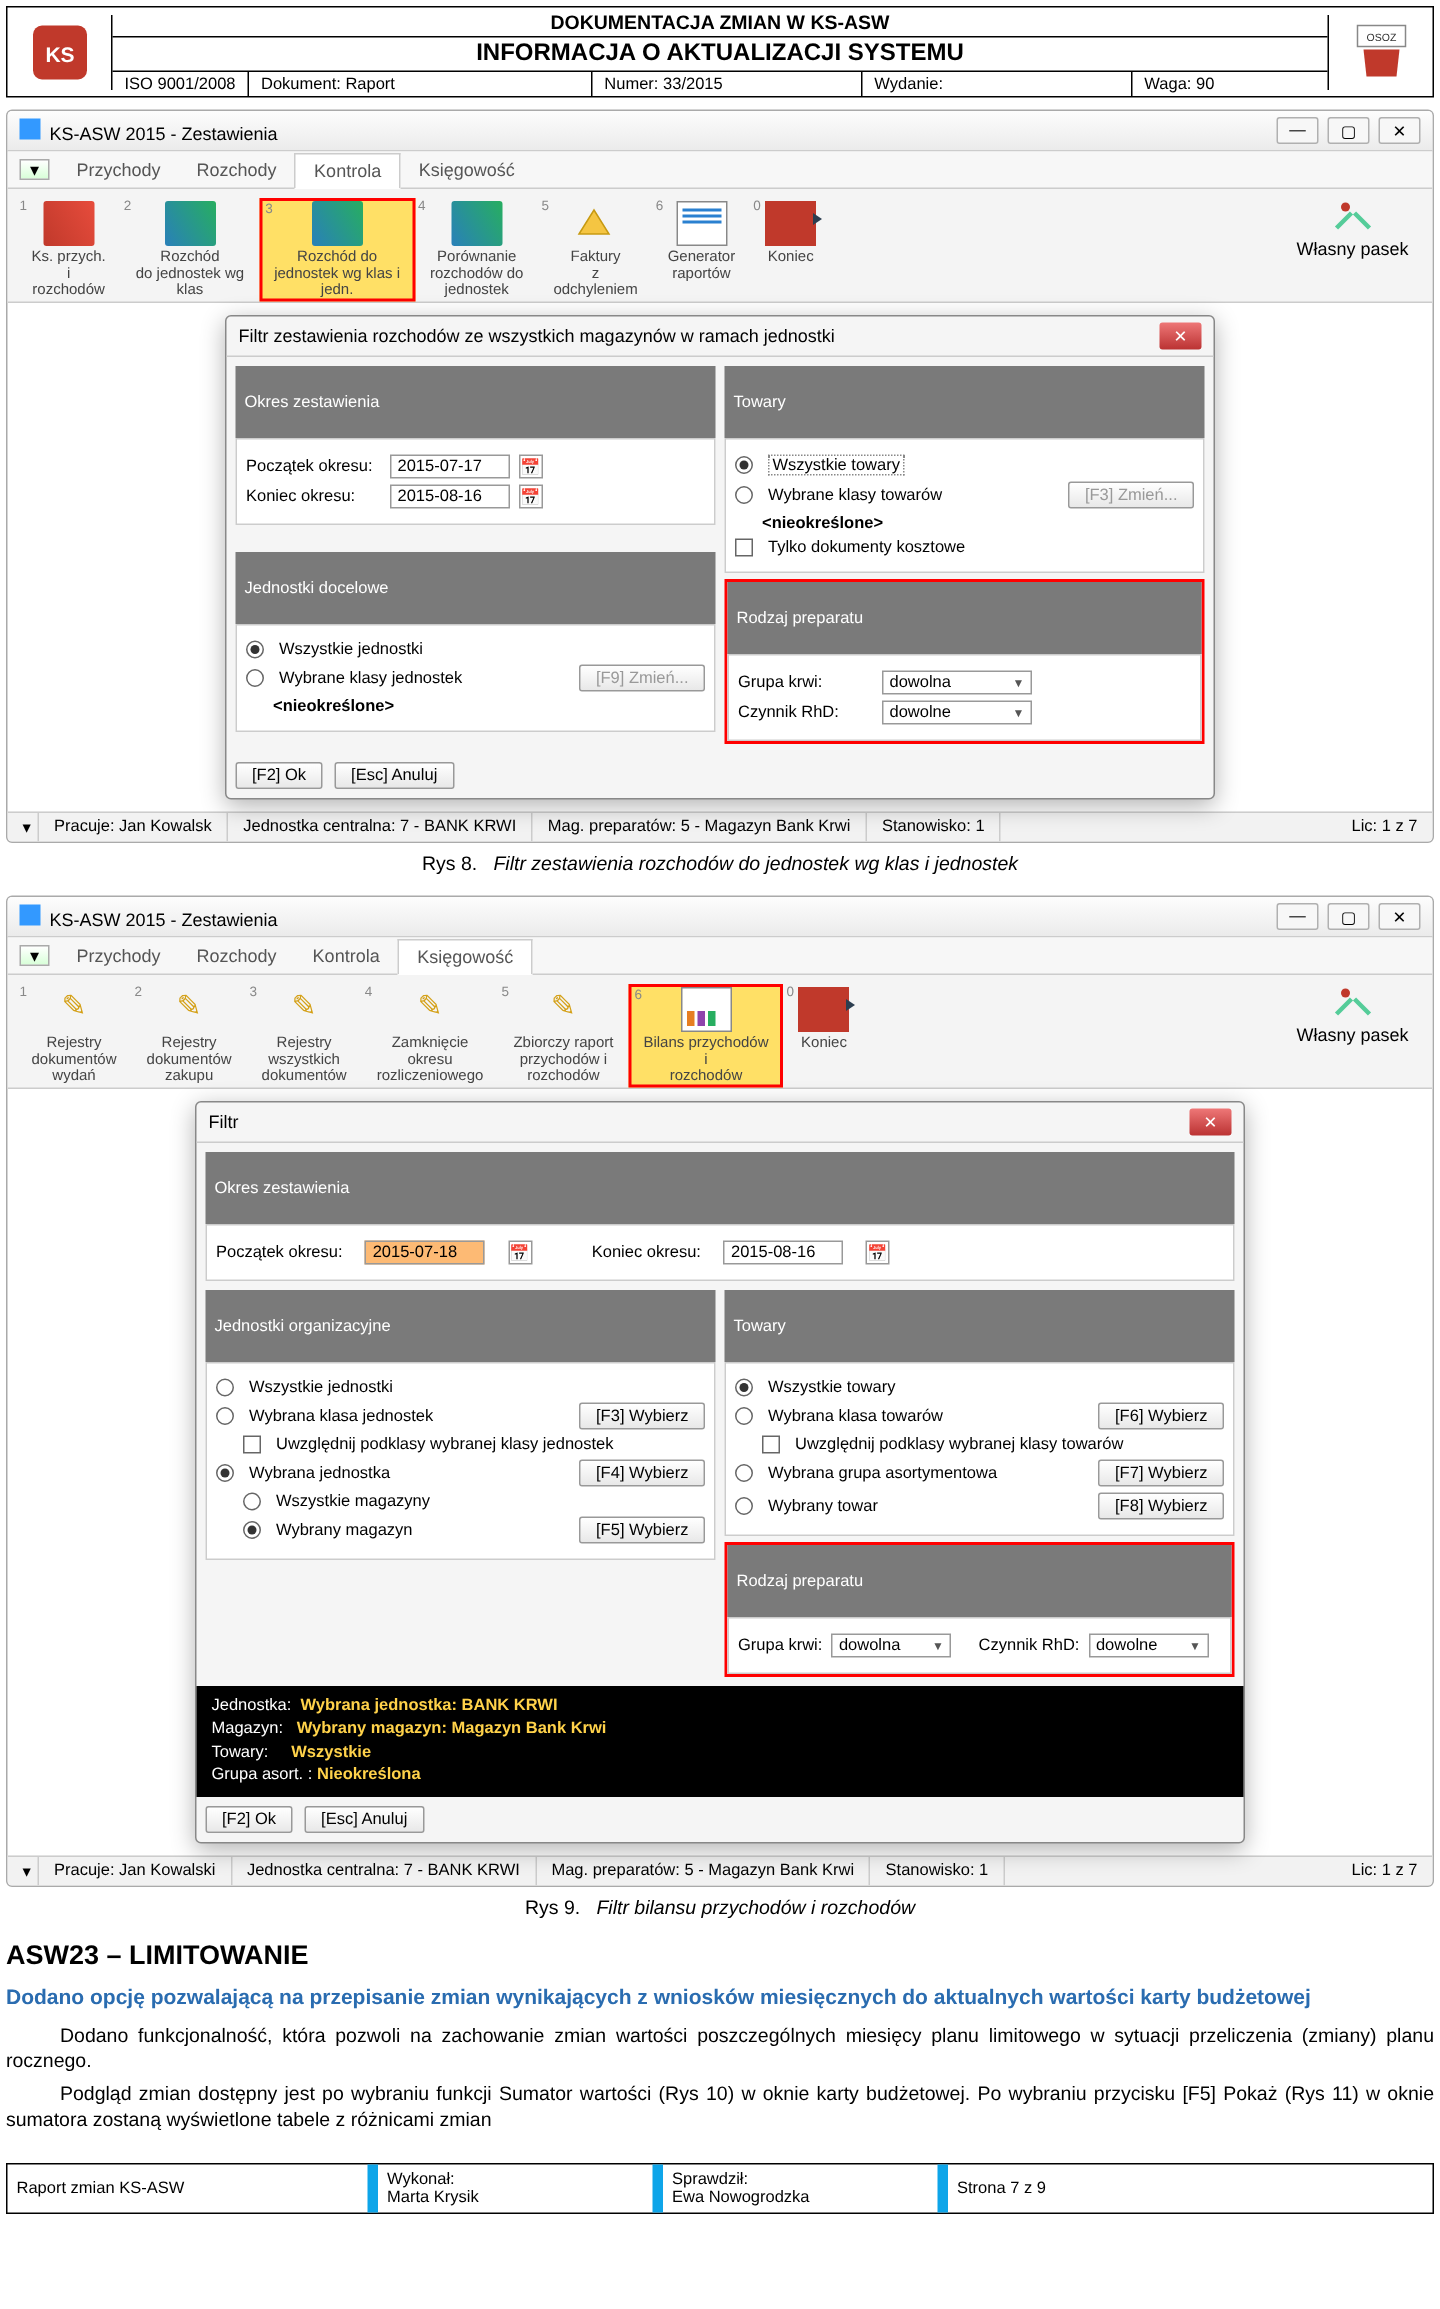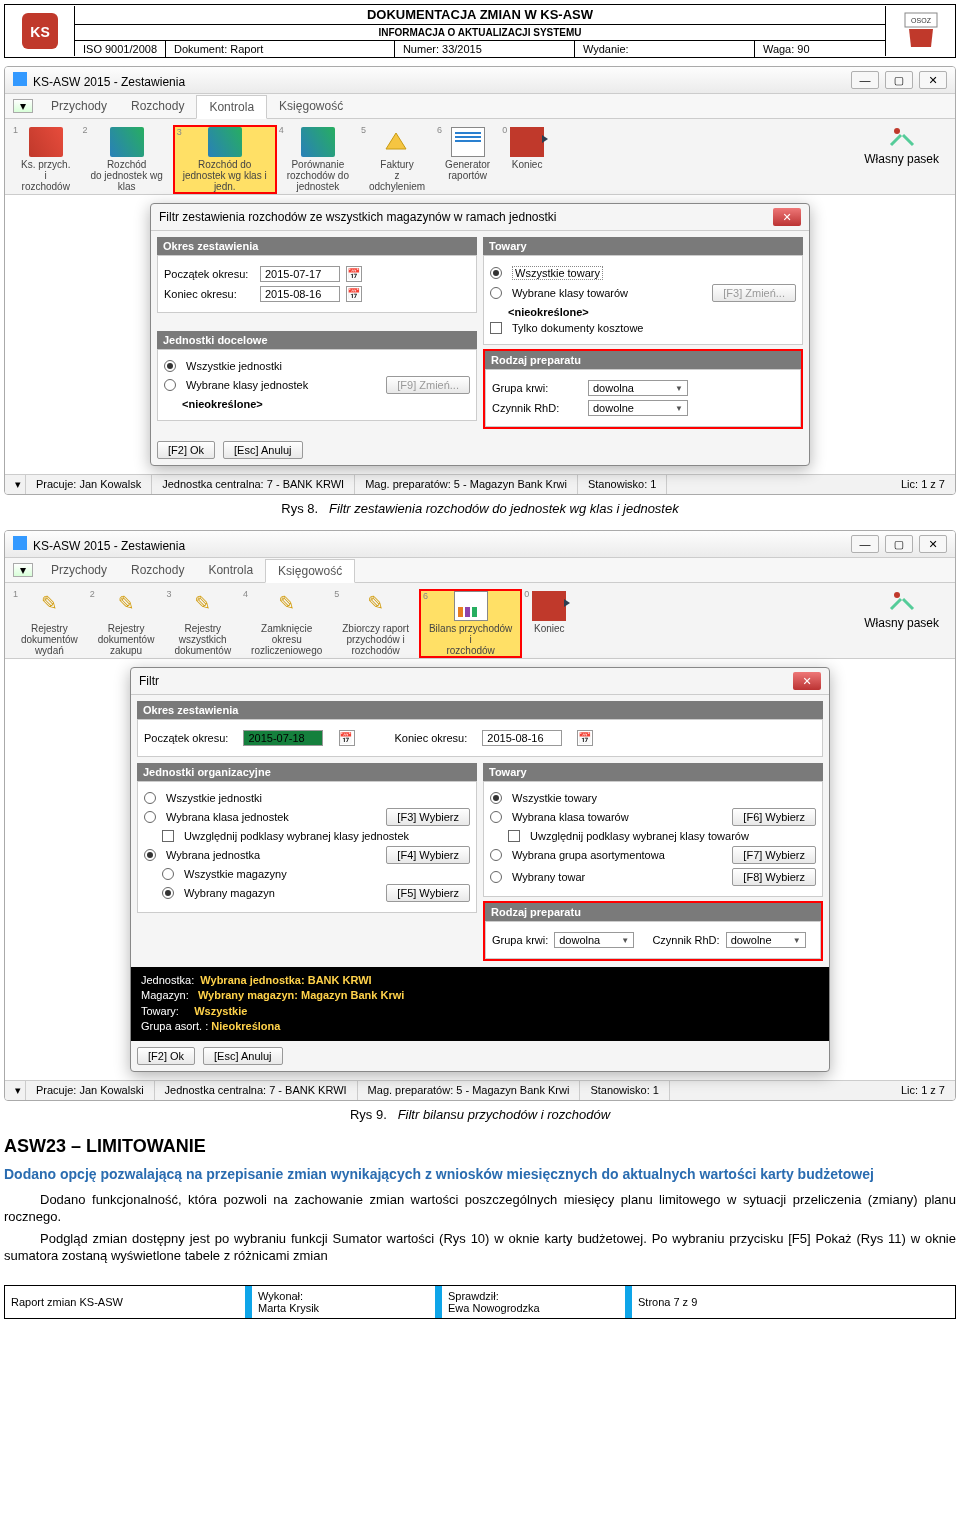--- a/index.html
+++ b/index.html
@@ -3,21 +3,21 @@
 <meta charset="utf-8">
 <style>
 * { box-sizing: border-box; margin: 0; padding: 0; }
 body { font-family: Arial, sans-serif; font-size: 12px; background: #fff; width: 960px; }
 .page-header { border: 1px solid #000; margin: 4px; }
 .header-row { display: flex; align-items: center; }
 .header-logo-left { width: 70px; height: 50px; display: flex; align-items: center; justify-content: center; border-right: 1px solid #000; }
 .header-logo-left svg { width: 40px; height: 40px; }
 .header-center { flex: 1; }
 .header-title { text-align: center; font-weight: bold; font-size: 13px; border-bottom: 1px solid #000; padding: 2px; }
-.header-subtitle { text-align: center; font-weight: bold; font-size: 10px; border-bottom: 1px solid #000; padding: 2px; }
+.header-subtitle { text-align: center; font-weight: bold; font-size: 16px; border-bottom: 1px solid #000; padding: 2px; }
 .header-meta { display: flex; }
 .header-meta > div { border-right: 1px solid #000; padding: 2px 8px; font-size: 11px; }
 .header-meta > div:last-child { border-right: none; }
 .header-logo-right { width: 70px; height: 50px; display: flex; align-items: center; justify-content: center; border-left: 1px solid #000; }
 .header-logo-right svg { width: 40px; height: 40px; }
 
 .shot { border: 1px solid #aaa; margin: 8px 4px 6px 4px; border-radius: 4px; overflow: hidden; position: relative; }
 .shot-titlebar { display: flex; align-items: center; justify-content: space-between; background: linear-gradient(#fdfdfd,#ebebeb); border-bottom: 1px solid #ccc; padding: 4px 8px; font-size: 12px; }
 .shot-titlebar .win-icon { width: 14px; height: 14px; background: #3399ff; display: inline-block; margin-right: 6px; }
 .win-btns { display: flex; gap: 6px; }
@@ -33,21 +33,21 @@
 .rgroup .lbl { font-size: 10px; color: #444; margin-top: 2px; line-height: 1.1; }
 .rgroup.highlight { background: #ffe066; border: 2px solid red; padding: 0 8px; }
 .rgroup.highlight-yellow { background: #ffe066; border: 2px solid red; padding: 0 8px; }
 .ribbon-right { margin-left: auto; text-align: center; padding: 2px 10px; }
 
 .dialog { position: relative; margin: 8px auto 8px auto; width: 660px; border: 1px solid #888; border-radius: 4px; background: #f5f5f5; box-shadow: 0 4px 16px rgba(0,0,0,0.3); }
 .dialog-title { display: flex; justify-content: space-between; align-items: center; border-bottom: 1px solid #ccc; padding: 4px 8px; font-size: 12px; }
 .dialog-close { width: 28px; height: 18px; background: linear-gradient(#e77,#b33); color: #fff; border-radius: 2px; display: flex; align-items: center; justify-content: center; font-size: 11px; }
 .dialog-body { display: flex; padding: 6px; gap: 6px; }
 .dialog-col { flex: 1; }
-.section-hdr { background: #7a7a7a; color: #fff; font-size: 11px; font-weight: bold; padding: 3px 6px; }
+.section-hdr { background: #7a7a7a; color: #fff; font-size: 11px; font-weight: normal; padding: 18px 6px; }
 .section-body { background: #fff; padding: 6px; border: 1px solid #ccc; font-size: 11px; }
 .frow { display: flex; align-items: center; margin: 4px 0; gap: 6px; }
 .frow .flabel { width: 90px; }
 .finput { border: 1px solid #999; padding: 1px 4px; font-size: 11px; background: #fff; }
 .date-btn { width:16px; height:16px; border:1px solid #999; display:inline-flex; align-items:center; justify-content:center; background:#fff; }
 .radio, .check { display: inline-block; width: 12px; height: 12px; border: 1px solid #666; margin-right: 4px; vertical-align: middle; }
 .radio { border-radius: 50%; position: relative; }
 .radio.sel::after { content:''; position:absolute; width:6px; height:6px; background:#333; border-radius:50%; top:2px; left:2px; }
 .btn { border: 1px solid #999; background: linear-gradient(#fff,#e8e8e8); padding: 2px 10px; font-size: 11px; border-radius: 2px; }
 .btn.dis { color:#999; }
@@ -364,21 +364,21 @@
   </div>
 
   <div class="dialog" style="width:700px">
     <div class="dialog-title">
       <span>Filtr</span>
       <div class="dialog-close">✕</div>
     </div>
     <div style="padding:6px">
       <div class="section-hdr">Okres zestawienia</div>
       <div class="section-body" style="display:flex;gap:40px">
-        <div class="frow"><span>Początek okresu:</span>&nbsp;<span class="finput" style="width:80px;background:#15803d">2015-07-18</span>&nbsp;<span class="date-btn">📅</span></div>
+        <div class="frow"><span>Początek okresu:</span>&nbsp;<span class="finput" style="width:80px;background:#fdba74">2015-07-18</span>&nbsp;<span class="date-btn">📅</span></div>
         <div class="frow"><span>Koniec okresu:</span>&nbsp;<span class="finput" style="width:80px">2015-08-16</span>&nbsp;<span class="date-btn">📅</span></div>
       </div>
     </div>
     <div class="dialog-body" style="padding-top:0">
       <div class="dialog-col">
         <div class="section-hdr">Jednostki organizacyjne</div>
         <div class="section-body">
           <div class="frow">
               <span class="radio"></span>
               <span>Wszystkie jednostki</span>

